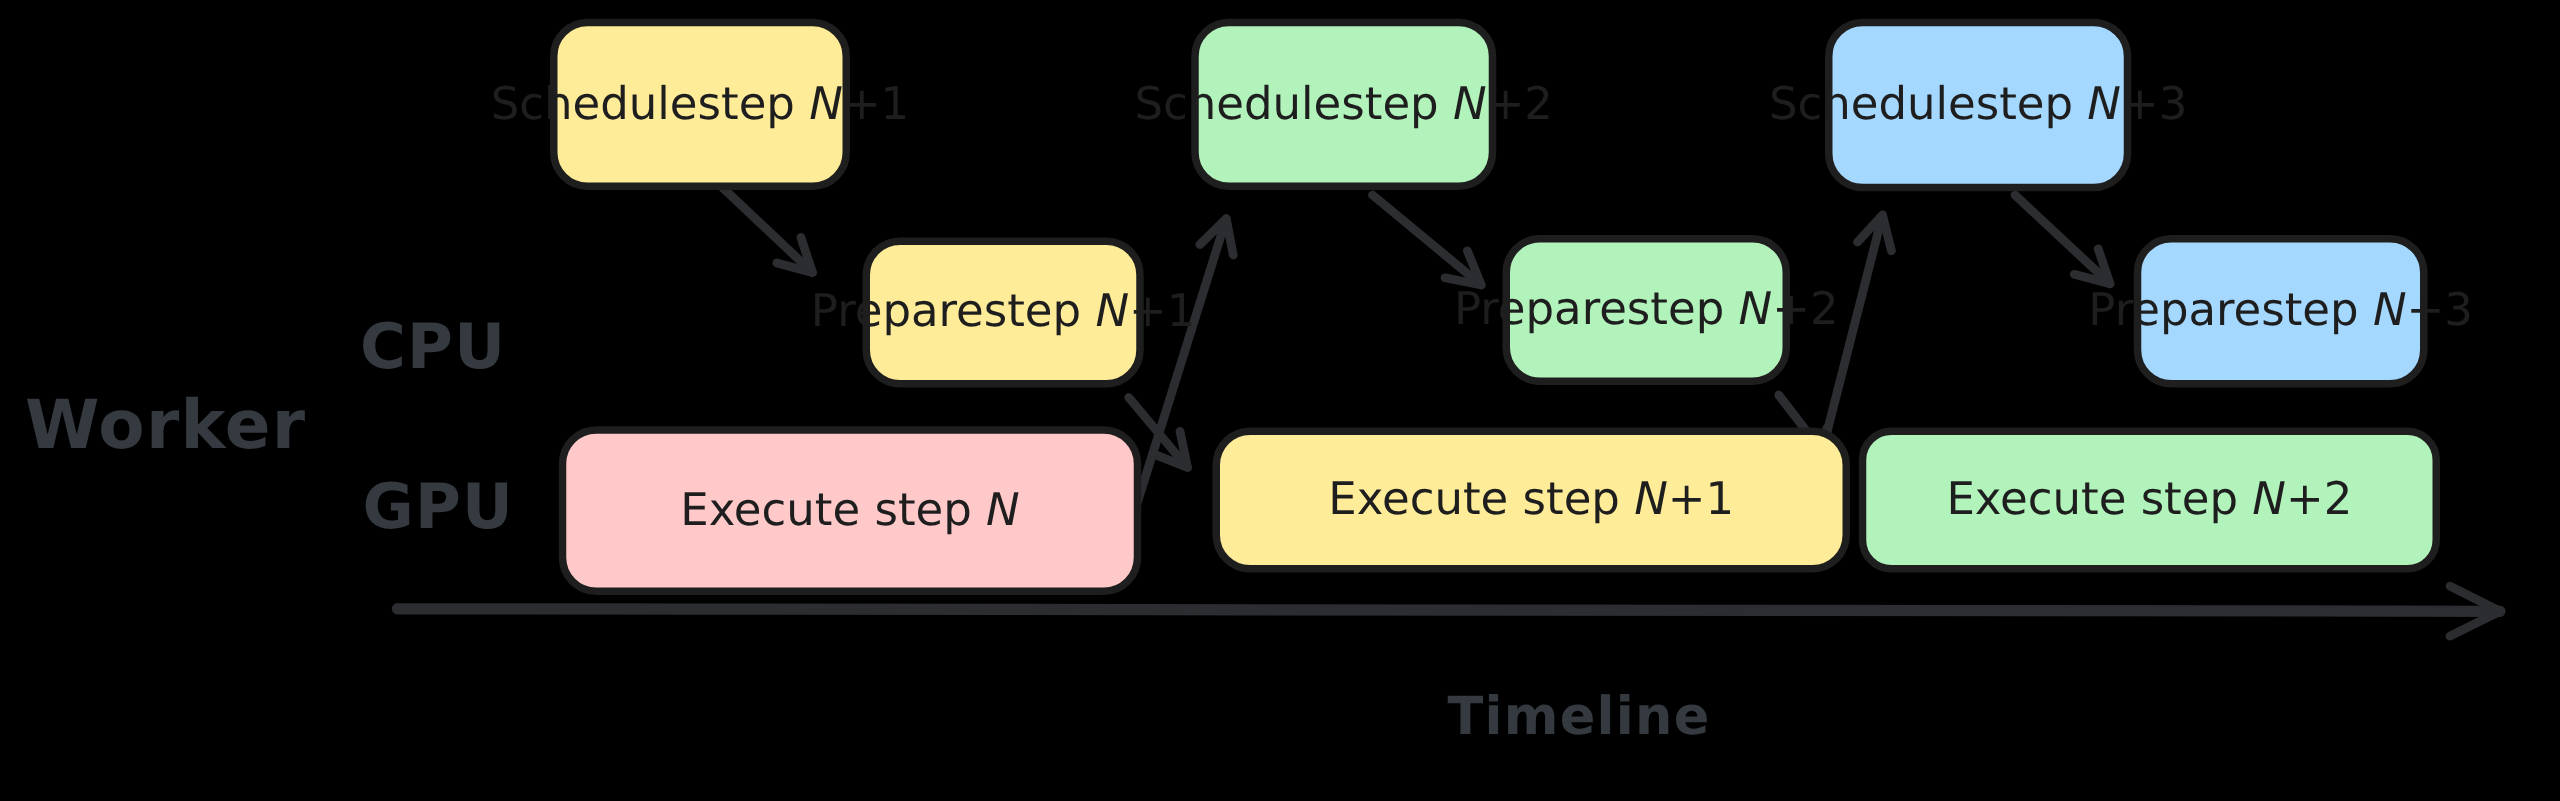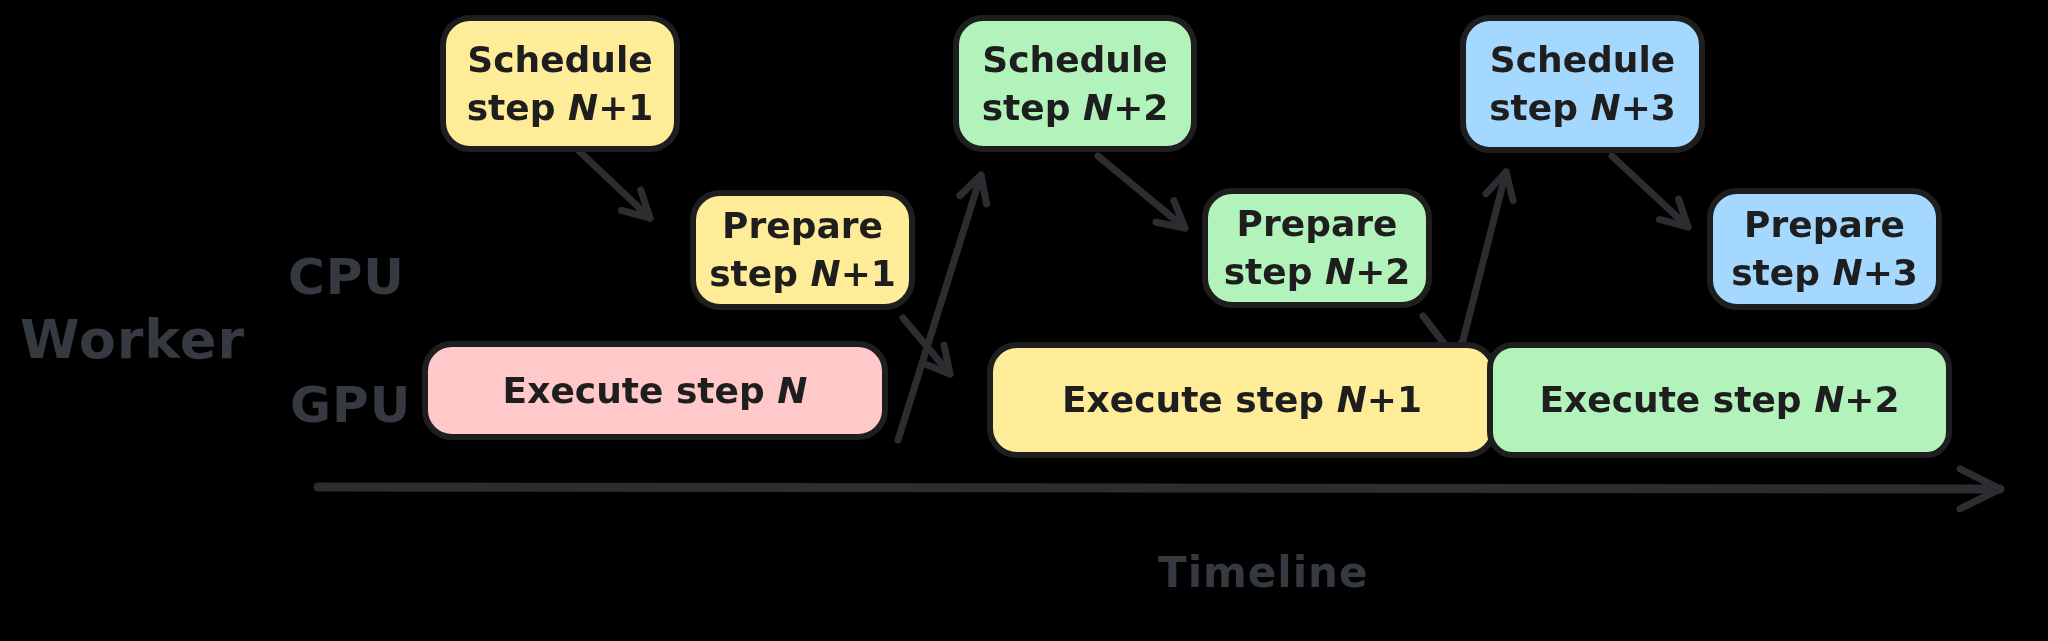--- a/index.html
+++ b/index.html
@@ -24,45 +24,44 @@
   #lbl-gpu{left:290px;top:376px;font-size:50px;}
   #lbl-timeline{left:1158px;top:548px;font-size:42px;}
   
   .node{
     position:absolute;
     box-sizing:border-box;
     border:6px solid #1e1e1e;
     border-radius:30px;
     color:#1e1e1e;
     display:flex;
-    flex-direction:column;
+    flex-direction:row;
     align-items:center;
     justify-content:center;
     text-align:left;
     font-size:36px;
     line-height:1.32;
     white-space:nowrap;
-    font-weight:bold;
   }
   .node .nvar{font-style:italic;}
   .yellow{background:#ffec99;}
   .green{background:#b2f2bb;}
   .blue{background:#a5d8ff;}
   .pink{background:#ffc9c9;}
   
   #n-s1{left:440px;top:15px;width:240px;height:137px;}
   #n-s2{left:953px;top:15px;width:244px;height:137px;}
   #n-s3{left:1460px;top:15px;width:245px;height:138px;}
   
   #n-p1{left:690px;top:190px;width:225px;height:120px;}
   #n-p2{left:1202px;top:188px;width:230px;height:120px;}
   #n-p3{left:1707px;top:188px;width:235px;height:122px;}
   
-  #n-e0{left:422px;top:341px;width:466px;height:99px;}
-  #n-e1{left:970px;top:342px;width:510px;height:116px;margin-left:17px;}
+  #n-e0{left:447px;top:341px;width:466px;height:135px;}
+  #n-e1{left:970px;top:342px;width:510px;height:116px;}
   #n-e2{left:1487px;top:342px;width:465px;height:116px;border-radius:26px;}
   
   #arrow-layer{
     position:absolute;left:0;top:0;width:2048px;height:641px;
     pointer-events:none;
   }
   #arrow-layer path{
     stroke:#2b2d30;
     stroke-width:7;
     fill:none;

